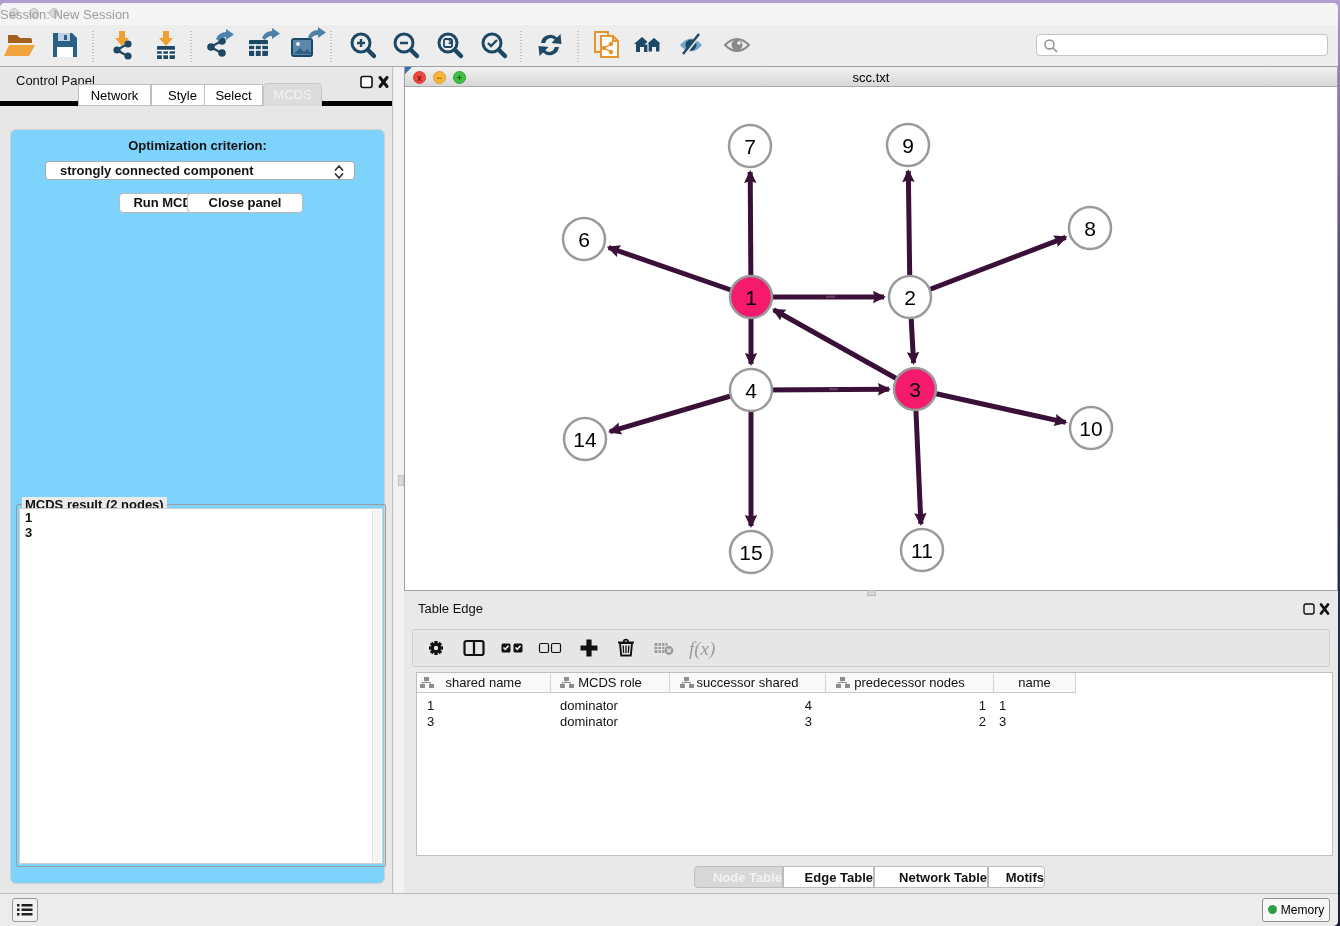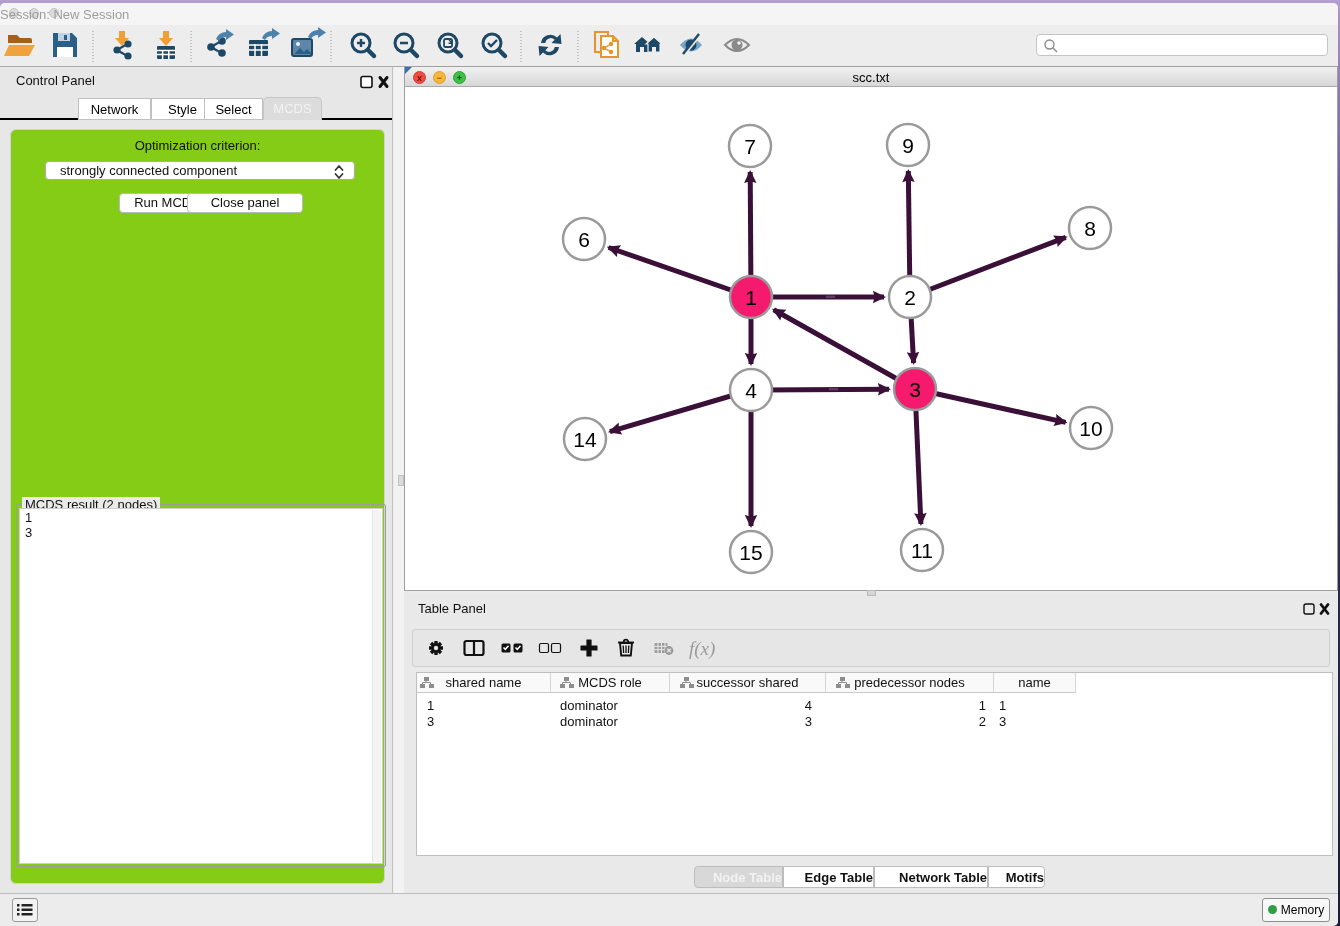--- a/index.html
+++ b/index.html
@@ -11,24 +11,24 @@
 
 #titlebar { position:absolute; left:0; top:0; width:100%; height:23px; background:#f5f5f5; }
 .tl { position:absolute; top:5px; width:10px; height:10px; border-radius:50%; background:#dbdbdb; border:1px solid #c5c5c5; }
 #title-text { position:absolute; top:4px; left:0; width:100%; text-align:left; font-size:13px; color:#9d9d9d; }
 
 #toolbar { position:absolute; left:0; top:22px; width:100%; height:42px; background:#ededed; border-bottom:1px solid #a9a9a9; }
 #searchbox { position:absolute; left:1036px; top:9px; width:292px; height:22px; background:#fff; border:1px solid #c4c4c4; border-radius:4px; }
 
 #cp { position:absolute; left:0; top:64px; width:393px; height:826px; background:#e7e7e7; border-right:1px solid #c3c3c3; }
 #cp-title { position:absolute; left:16px; top:6px; font-size:13px; color:#111; }
-#cp-tabs { position:absolute; left:0; top:30px; width:100%; height:23px; border-bottom:2px solid #000000; }
+#cp-tabs { position:absolute; left:0; top:16px; width:100%; height:23px; border-bottom:5px solid #000000; }
 .cptab { position:absolute; top:1px; height:22px; background:#fff; border:1px solid #c0c0c0; font-size:13px; text-align:center; line-height:21px; color:#000; }
 #tab-mcds { top:0; height:23px; background:#dcdcdc; color:#f2f2f2; border-radius:5px 5px 0 0; border:1px solid #c6c6c6; border-bottom:none; }
-#cp-inner { position:absolute; left:10px; top:62px; width:375px; height:755px; background:#84cc16; border:1px solid #d2d2d2; border-radius:6px; }
+#cp-inner { position:absolute; left:10px; top:62px; width:375px; height:755px; background:#7dd3fc; border:1px solid #d2d2d2; border-radius:6px;font-weight:bold; }
 #opt-label { position:absolute; left:0; top:8px; width:100%; text-align:center; font-size:13px; color:#111; }
 #dropdown { position:absolute; left:34px; top:31px; width:310px; height:19px; background:#fff; border:1px solid #ababab; border-radius:4px; font-size:13px; line-height:17px; padding-left:14px; color:#111; }
 .btn { position:absolute; height:20px; background:#fff; border:1px solid #b9b9b9; border-radius:4px; font-size:13px; text-align:center; line-height:18px; color:#111; }
 #fieldset { position:absolute; left:5px; top:374px; width:370px; height:363px; border:1px solid #9d9d9d; border-radius:2px; }
 #fs-legend { position:absolute; left:5px; top:-8px; background:#eaeaea; padding:0 3px; font-size:13px; color:#111; }
 #fs-list { position:absolute; left:2px; top:3px; width:364px; height:356px; background:#fff; border:1px solid #cfcfcf; font-size:13px; color:#111; }
 #fs-scroll { position:absolute; right:1px; top:1px; width:9px; height:352px; background:#f4f4f4; border-left:1px solid #e4e4e4; }
 
 #nf { position:absolute; left:404px; top:63px; width:934px; height:525px; background:#fff; border:1px solid #9f9f9f; }
 #nf-title { position:absolute; left:0; top:0; width:100%; height:20px; background:linear-gradient(180deg,#f1f1f1,#d7d7d7); border-bottom:1px solid #aaa; }
@@ -298,21 +298,21 @@
           <text x="915" y="396.5">3</text>
           <text x="585" y="446.5">14</text>
           <text x="1091" y="435.5">10</text>
           <text x="751" y="559.5">15</text>
           <text x="922" y="557.5">11</text>
         </g>
       </svg>
     </div>
   </div>
   <div id="tp">
-    <div id="tp-title">Table Panel</div>
+    <div id="tp-title">Table Edge</div>
     <svg width="34" height="14" viewBox="0 0 34 14" style="position:absolute;left:897px;top:9px;">
       <rect x="3" y="2" width="10" height="10" rx="2" fill="none" stroke="#111" stroke-width="1.4"></rect>
       <path d="M20,2.5 L27,11.5 M27,2.5 L20,11.5" stroke="#111" stroke-width="2.8" stroke-linecap="round"></path>
     </svg>
     <div id="tp-toolbar">
       <svg width="320" height="36" viewBox="0 0 320 36" xmlns="http://www.w3.org/2000/svg" style="position:absolute;left:0;top:0;">
 
         <g transform="translate(23,18)" fill="#111">
           <g>
             <rect x="-1.7" y="-7" width="3.4" height="14"></rect>

